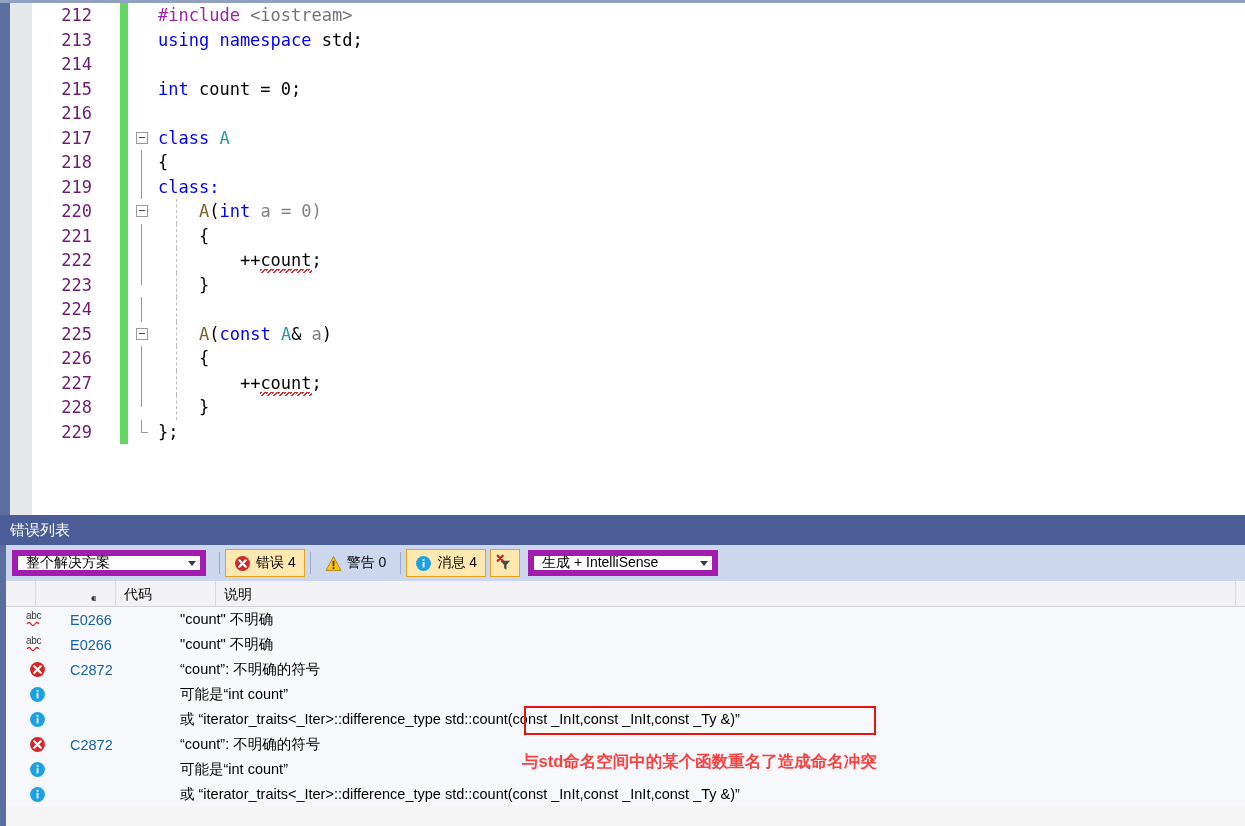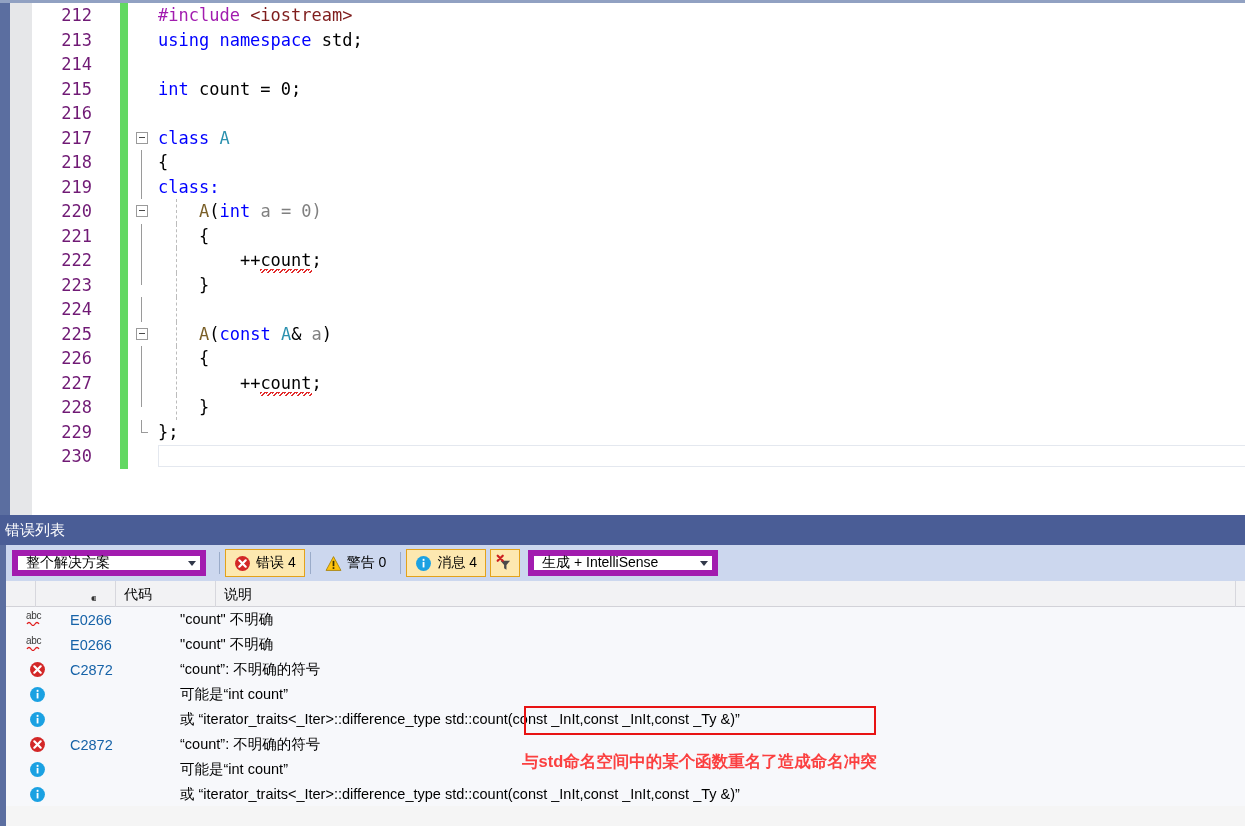--- a/index.html
+++ b/index.html
@@ -111,21 +111,21 @@
   .cur-line-box {
     position: absolute; left: 126px; top: 1px;
     width: 1090px; height: 22px;
     border: 1px solid #e4e8ef;
     background: #ffffff;
     box-sizing: border-box;
   }
 
   
   .t-pp   { color: #a21caf; }
-  .t-str  { color: #7f1d1d; }
+  .t-str  { color: #737373; }
   .t-kw   { color: #0000ff; }
   .t-type { color: #2b91af; }
   .t-fn   { color: #795e26; }
   .t-var  { color: #808080; }
   .t-plain{ color: #000000; }
 
   .squiggle {
     position: relative;
     text-decoration: none;
   }
@@ -153,21 +153,21 @@
     width: 6px; height: 311px;
     background: #5b6ea0;
   }
   .el-title {
     position: absolute; left: 0; top: 0;
     width: 1245px; height: 30px;
     background: #4a5d96;
     color: #ffffff;
     font-size: 15px;
     line-height: 30px;
-    padding-left: 5px;
+    padding-left: 10px;
     box-sizing: border-box;
   }
   .el-toolbar {
     position: absolute; left: 6px; top: 30px;
     width: 1239px; height: 36px;
     background: #ccd7ee;
     display: flex;
     align-items: center;
     padding-left: 6px;
     box-sizing: border-box;
@@ -482,26 +482,20 @@
 
       <div class="code-line">
         <span class="lnum">229</span>
         <span class="changebar"></span>
         <span class="foldcol">
           <span class="vline half-top corner-bot"></span>
         </span>
         <span class="codetext"><span class="t-plain">};</span></span>
       </div>
 
-      <div class="code-line">
-        <span class="lnum">230</span>
-        <span class="changebar"></span>
-        <span class="foldcol"></span>
-        <span class="cur-line-box"></span>
-      </div>
 
     </div>
   </div>
 
   <div class="errlist">
     <div class="el-edge"></div>
 
     <div class="el-title">错误列表</div>
 
     <div class="el-toolbar">

